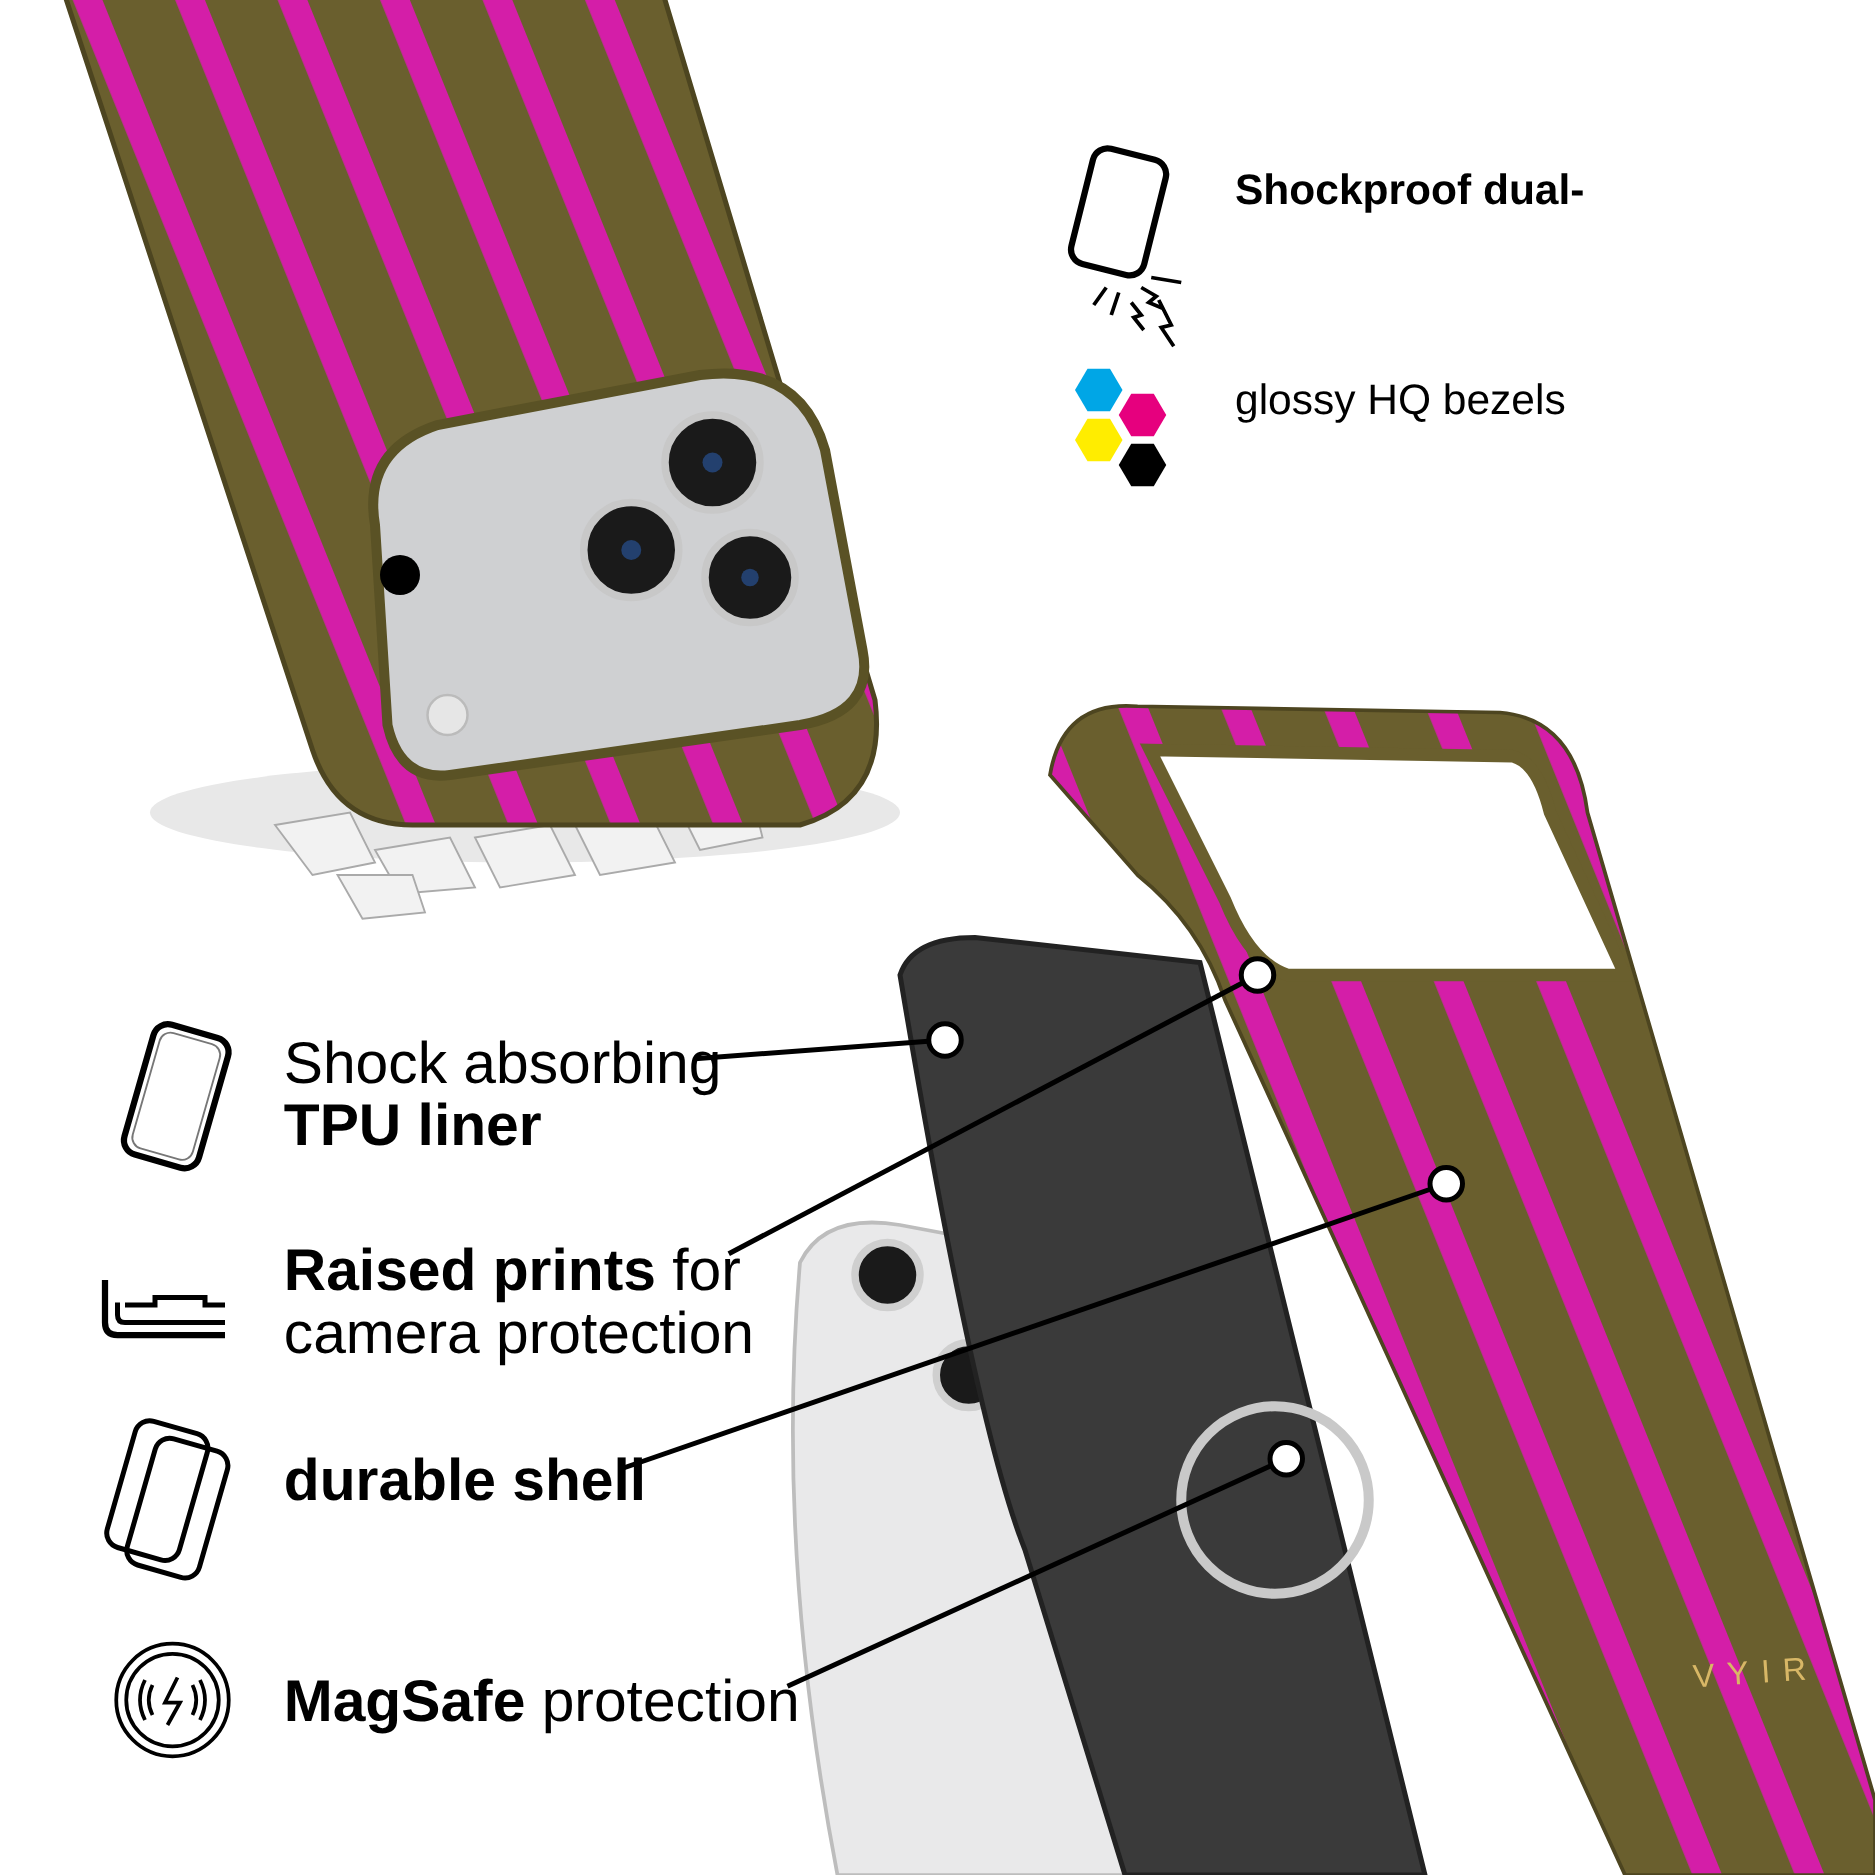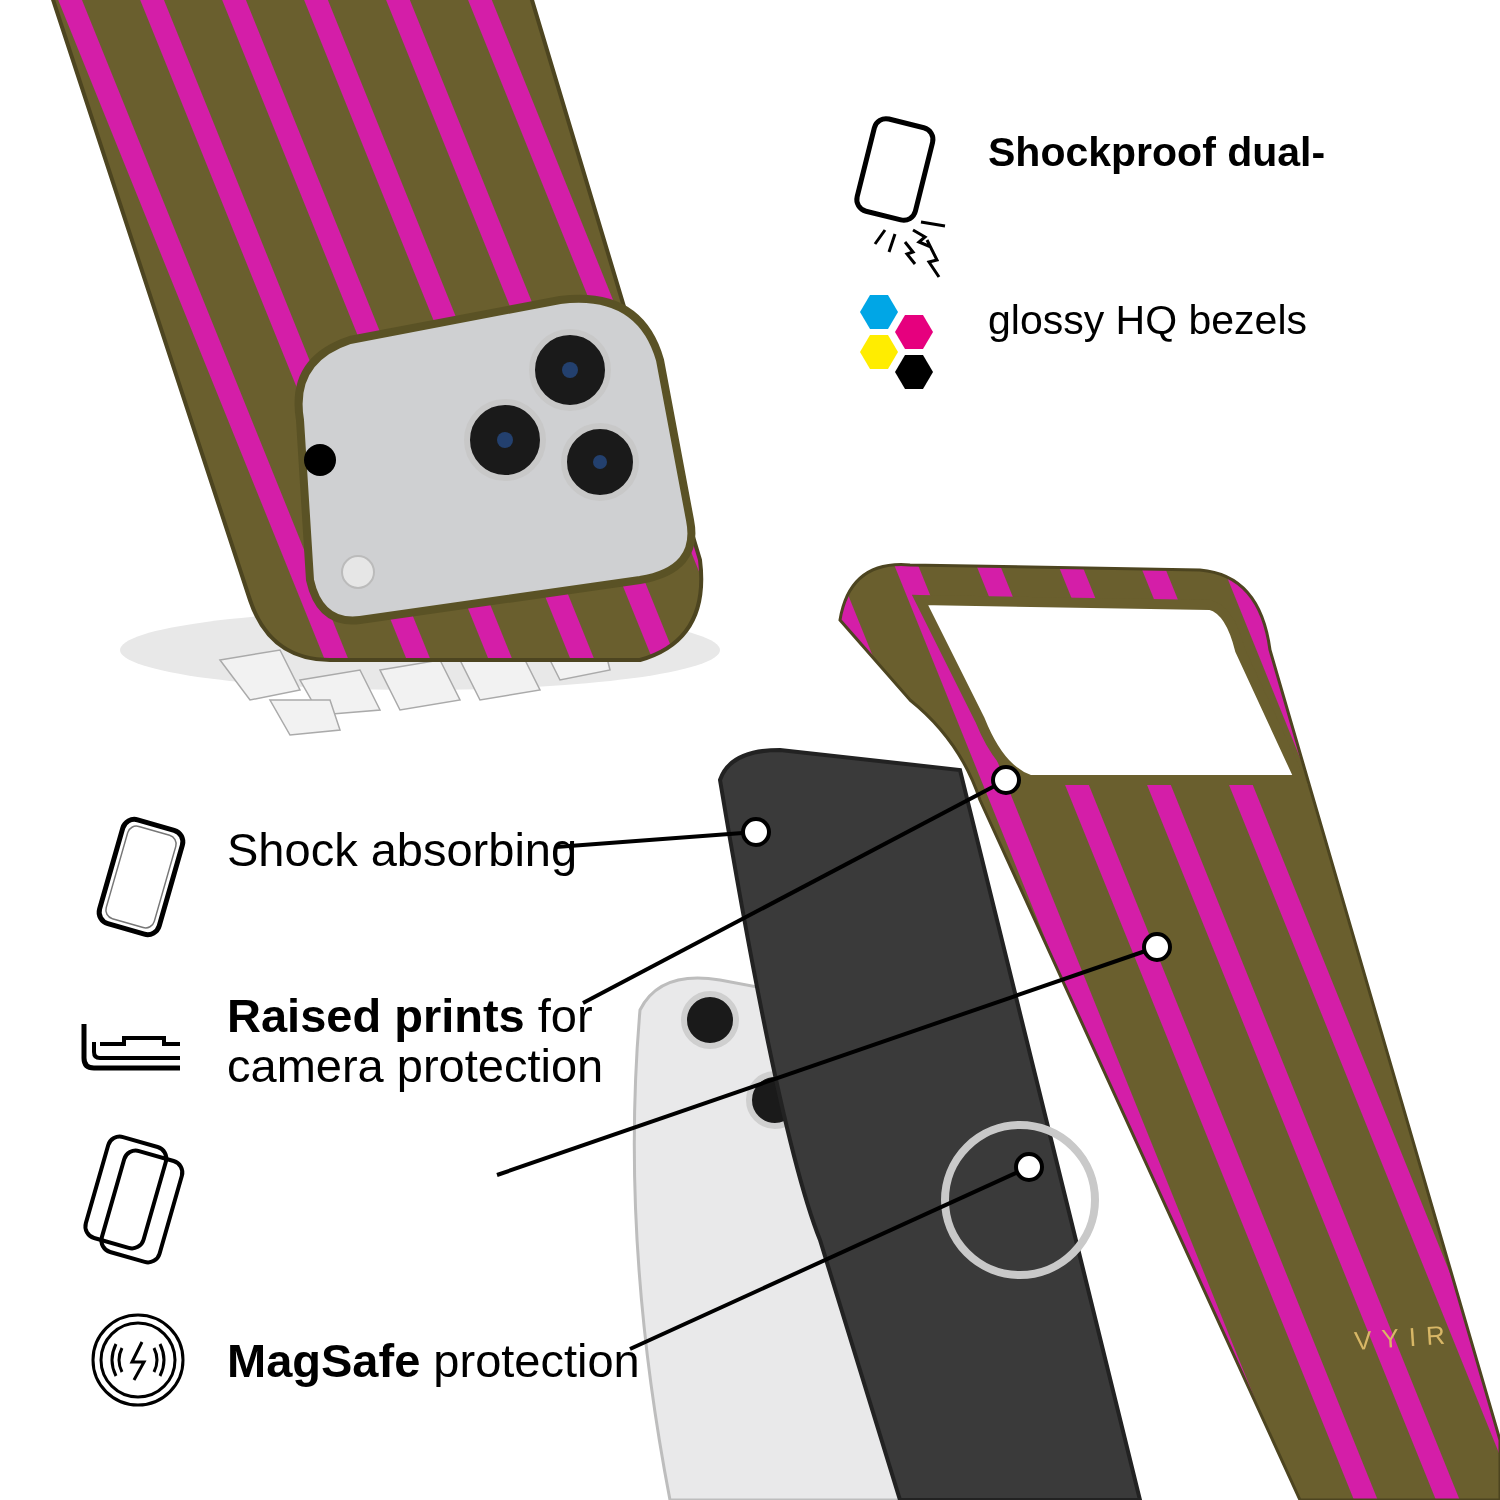--- a/index.html
+++ b/index.html
@@ -1,20 +1,20 @@
 <!DOCTYPE html>
 <html><head>
 <meta charset="utf-8">
 <style>
   html,body{margin:0;padding:0;background:#fff;}
   body{width:1500px;height:1500px;position:relative;overflow:hidden;font-family:"Liberation Sans",sans-serif;color:#000;}
   .abs{position:absolute;}
   .feat-text{position:absolute;font-size:47px;line-height:50px;white-space:nowrap;}
   .feat-text b{font-weight:700;}
-  .top-text{font-size:41px;line-height:48px;}
+  .top-text{font-size:34px;line-height:48px;}
   .icon{position:absolute;}
   .dot{position:absolute;width:30px;height:30px;border-radius:50%;background:#fff;border:4px solid #000;box-sizing:border-box;}
   svg{overflow:visible;}
 </style>
 </head>
 <body>
 
 <div>
   <svg class="abs" style="left:0;top:0" width="800" height="760">
     <defs>
@@ -112,20 +112,21 @@
 <div class="dot" style="left:1142px;top:932px"></div>
 <div class="dot" style="left:1014px;top:1152px"></div>
 
 <div>
   <svg class="icon" style="left:90px;top:815px" width="100" height="125">
     <rect x="20" y="8" width="62" height="108" rx="12" transform="rotate(16 51 62)" fill="none" stroke="#000" stroke-width="5"></rect>
     <rect x="26" y="14" width="50" height="96" rx="9" transform="rotate(16 51 62)" fill="none" stroke="#777" stroke-width="1.5"></rect>
   </svg>
   <div class="feat-text" style="left:227px;top:825px">
     <div>Shock absorbing</div>
+    <div><b>TPU liner</b></div>
   </div>
 </div>
 
 <div>
   <svg class="icon" style="left:80px;top:1022px" width="110" height="52">
     <path d="M4,2 L4,36 Q4,46 14,46 L100,46" fill="none" stroke="#000" stroke-width="5"></path>
     <path d="M14,20 L14,30 Q14,36 20,36 L100,36" fill="none" stroke="#000" stroke-width="4"></path>
     <path d="M20,22 L44,22 L44,16 L84,16 L84,22 L100,22" fill="none" stroke="#000" stroke-width="4"></path>
   </svg>
   <div class="feat-text" style="left:227px;top:991px">
@@ -133,20 +134,21 @@
     <div>camera protection</div>
   </div>
 </div>
 
 <div>
   <svg class="icon" style="left:82px;top:1132px" width="110" height="140">
     <rect x="14" y="8" width="60" height="105" rx="12" transform="rotate(16 44 60)" fill="none" stroke="#000" stroke-width="4"></rect>
     <rect x="30" y="22" width="60" height="105" rx="12" transform="rotate(16 60 74)" fill="none" stroke="#000" stroke-width="4"></rect>
   </svg>
   <div class="feat-text" style="left:227px;top:1159px">
+    <div><b>durable shell</b></div>
   </div>
 </div>
 
 <div>
   <svg class="icon" style="left:90px;top:1312px" width="96" height="96">
     <circle cx="48" cy="48" r="45" fill="none" stroke="#000" stroke-width="3"></circle>
     <circle cx="48" cy="48" r="37" fill="none" stroke="#000" stroke-width="3"></circle>
     <path d="M52,30 L42,50 L54,50 L44,68" fill="none" stroke="#000" stroke-width="3"></path>
     <path d="M32,36 Q26,48 32,60 M26,32 Q18,48 26,64 M64,36 Q70,48 64,60 M70,32 Q78,48 70,64" fill="none" stroke="#000" stroke-width="3"></path>
   </svg>

